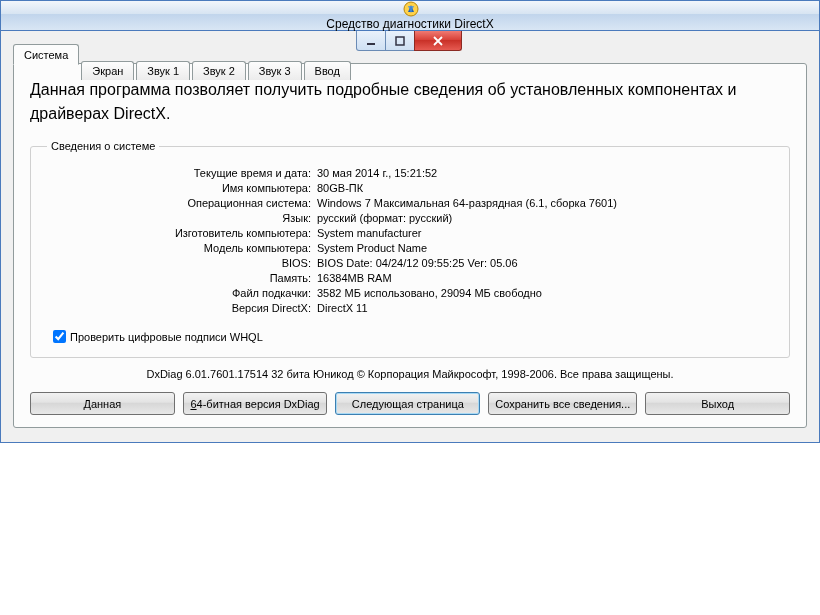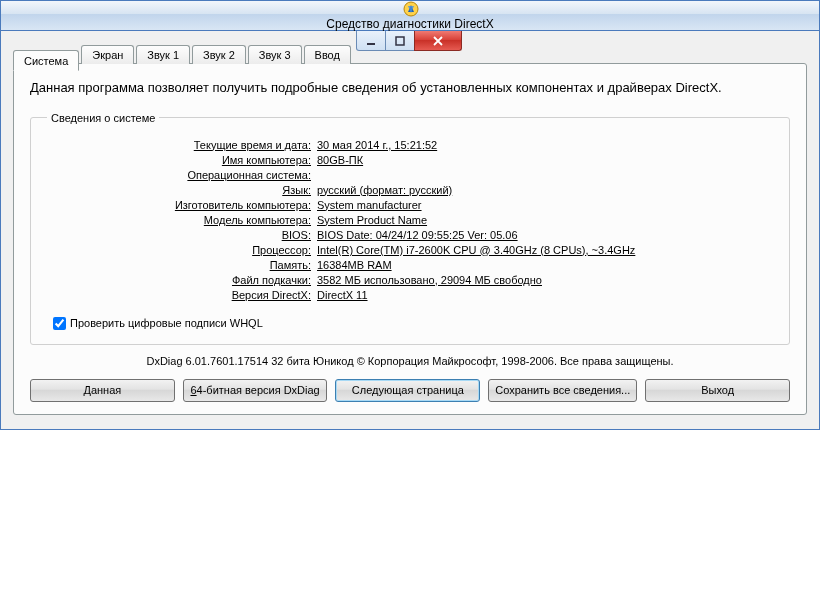--- a/index.html
+++ b/index.html
@@ -79,61 +79,60 @@
   .tab {
     border: 1px solid #919b9c;
     border-bottom: none;
     background: linear-gradient(to bottom, #fdfdfd, #ececec);
     padding: 3px 10px 3px 10px;
     margin-right: 2px;
     border-top-left-radius: 3px;
     border-top-right-radius: 3px;
     font-size: 11px;
     position: relative;
-    top: 1px;
+    top: 17px;
     color: #000;
   }
   .tab.active {
     background: #fcfcfc;
     border-bottom: 1px solid #fcfcfc;
     z-index: 3;
-    top: 8px;
+    top: 2px;
     padding-top: 4px;
   }
   .tabpanel {
     border: 1px solid #919b9c;
     background: #fcfcfc;
     padding: 14px 16px 12px 16px;
     border-radius: 0 3px 3px 3px;
     position: relative;
     z-index: 1;
   }
   .intro {
-    font-size: 13px;
+    font-size: 16px;
     color: #000;
     line-height: 1.5;
     margin-bottom: 8px;
   }
   .intro p { margin: 0 0 14px 0; }
   fieldset.sysinfo {
     border: 1px solid #d0d0d0;
     border-radius: 3px;
     padding: 12px 16px 14px 16px;
     margin: 8px 0 6px 0;
   }
   fieldset.sysinfo legend {
     font-size: 11px;
     padding: 0 4px;
     color: #000;
   }
   .info-row {
     display: flex;
     margin: 3px 0;
     font-size: 11px;
-    text-decoration: underline;
   }
   .info-label {
     width: 270px;
     text-align: right;
     padding-right: 6px;
     color: #000;
   }
   .info-value {
     flex: 1;
     text-align: left;
@@ -232,40 +231,37 @@
             <div class="info-row">
               <div class="info-label">Текущие время и дата:</div>
               <div class="info-value">30 мая 2014 г., 15:21:52</div>
             </div>
             <div class="info-row">
               <div class="info-label">Имя компьютера:</div>
               <div class="info-value">80GB-ПК</div>
             </div>
             <div class="info-row">
               <div class="info-label">Операционная система:</div>
+              <div class="info-value">Windows 7 Максимальная 64-разрядная (6.1, сборка 7601)</div>
             </div>
             <div class="info-row">
               <div class="info-label">Язык:</div>
               <div class="info-value">русский (формат: русский)</div>
             </div>
             <div class="info-row">
               <div class="info-label">Изготовитель компьютера:</div>
               <div class="info-value">System manufacturer</div>
             </div>
             <div class="info-row">
               <div class="info-label">Модель компьютера:</div>
               <div class="info-value">System Product Name</div>
             </div>
             <div class="info-row">
               <div class="info-label">BIOS:</div>
               <div class="info-value">BIOS Date: 04/24/12 09:55:25 Ver: 05.06</div>
-            </div>
-            <div class="info-row">
-              <div class="info-label">Процессор:</div>
-              <div class="info-value">Intel(R) Core(TM) i7-2600K CPU @ 3.40GHz (8 CPUs), ~3.4GHz</div>
             </div>
             <div class="info-row">
               <div class="info-label">Память:</div>
               <div class="info-value">16384MB RAM</div>
             </div>
             <div class="info-row">
               <div class="info-label">Файл подкачки:</div>
               <div class="info-value">3582 МБ использовано, 29094 МБ свободно</div>
             </div>
             <div class="info-row">

